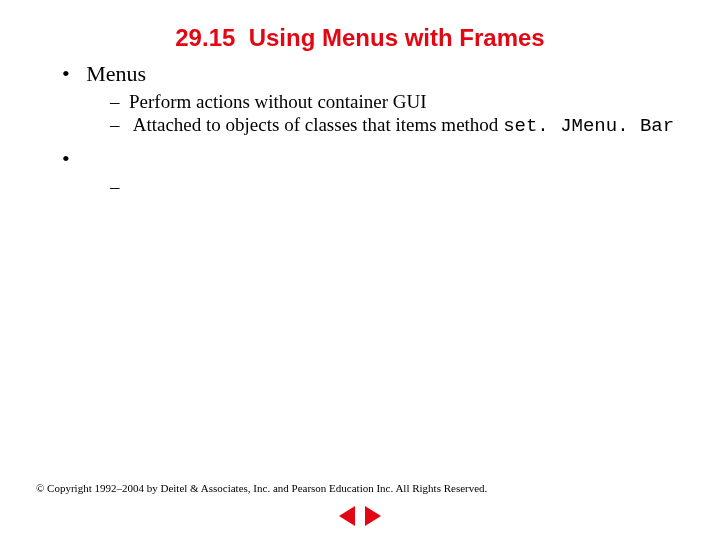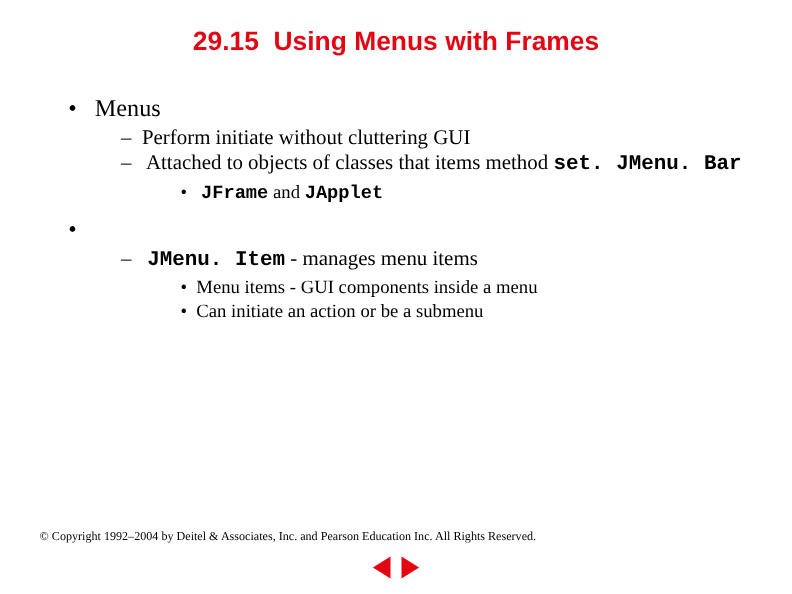--- a/index.html
+++ b/index.html
@@ -23,36 +23,36 @@
     left: 0;
     width: 100%;
     text-align: center;
     font-family: Arial, Helvetica, sans-serif;
     font-weight: bold;
     font-size: 24px;
     color: #e30613;
   }
   .body {
     position: absolute;
-    top: 84px;
+    top: 60px;
     left: 62px;
     right: 40px;
     font-size: 22px;
     line-height: 1.25;
   }
   ul { list-style: none; margin: 0; padding: 0; }
   .lvl1 > li { margin: 0 0 6px 0; padding-left: 20px; text-indent: -20px; font-size: 22px; }
   .lvl1 > li::before { content: "\2022\00a0\00a0"; }
   .lvl2 { margin: 2px 0 4px 28px; }
   .lvl2 > li { padding-left: 18px; text-indent: -18px; font-size: 19px; line-height: 1.25; }
   .lvl2 > li::before { content: "\2013\00a0\00a0"; }
   .lvl3 { margin: 2px 0 4px 36px; }
   .lvl3 > li { padding-left: 16px; text-indent: -16px; font-size: 17px; line-height: 1.3; }
   .lvl3 > li::before { content: "\2022\00a0\00a0"; }
-  .mono { font-family: "Courier New", Courier, monospace; font-weight: bold; }
+  .mono { font-family: "Courier New", Courier, monospace; font-weight: normal; }
   .copyright {
     position: absolute;
     left: 36px;
     bottom: 46px;
     font-size: 11px;
   }
   .nav {
     position: absolute;
     left: 0;
     width: 100%;
@@ -76,45 +76,31 @@
 
 <div class="slide">
 
   <div class="title">29.15&nbsp;&nbsp;Using Menus with Frames</div>
 
   <div class="body">
     <ul class="lvl1">
       <li>
         <span>Menus</span>
         <ul class="lvl2">
-          <li><span>Perform initiate without cluttering GUI</span></li>
+          <li><span>Perform actions without container GUI</span></li>
           <li>
             <span class="inline-wrap">
               <span>Attached to objects of classes that items method </span><span class="mono">set. JMenu. Bar</span>
             </span>
-            <ul class="lvl3">
-              <li>
-                <span class="inline-wrap">
-                  <span class="mono">JFrame</span><span> and </span><span class="mono">JApplet</span>
-                </span>
-              </li>
-            </ul>
           </li>
         </ul>
       </li>
       <li>
         <ul class="lvl2">
           <li>
-            <span class="inline-wrap">
-              <span class="mono">JMenu. Item</span><span> - manages menu items</span>
-            </span>
-            <ul class="lvl3">
-              <li><span>Menu items - GUI components inside a menu</span></li>
-              <li><span>Can initiate an action or be a submenu</span></li>
-            </ul>
           </li>
         </ul>
       </li>
     </ul>
   </div>
 
   <div class="copyright">© Copyright 1992–2004 by Deitel &amp; Associates, Inc. and Pearson Education Inc. All Rights Reserved.</div>
 
   <div class="nav">
     <span class="tri tri-left" aria-label="previous-slide"></span>

